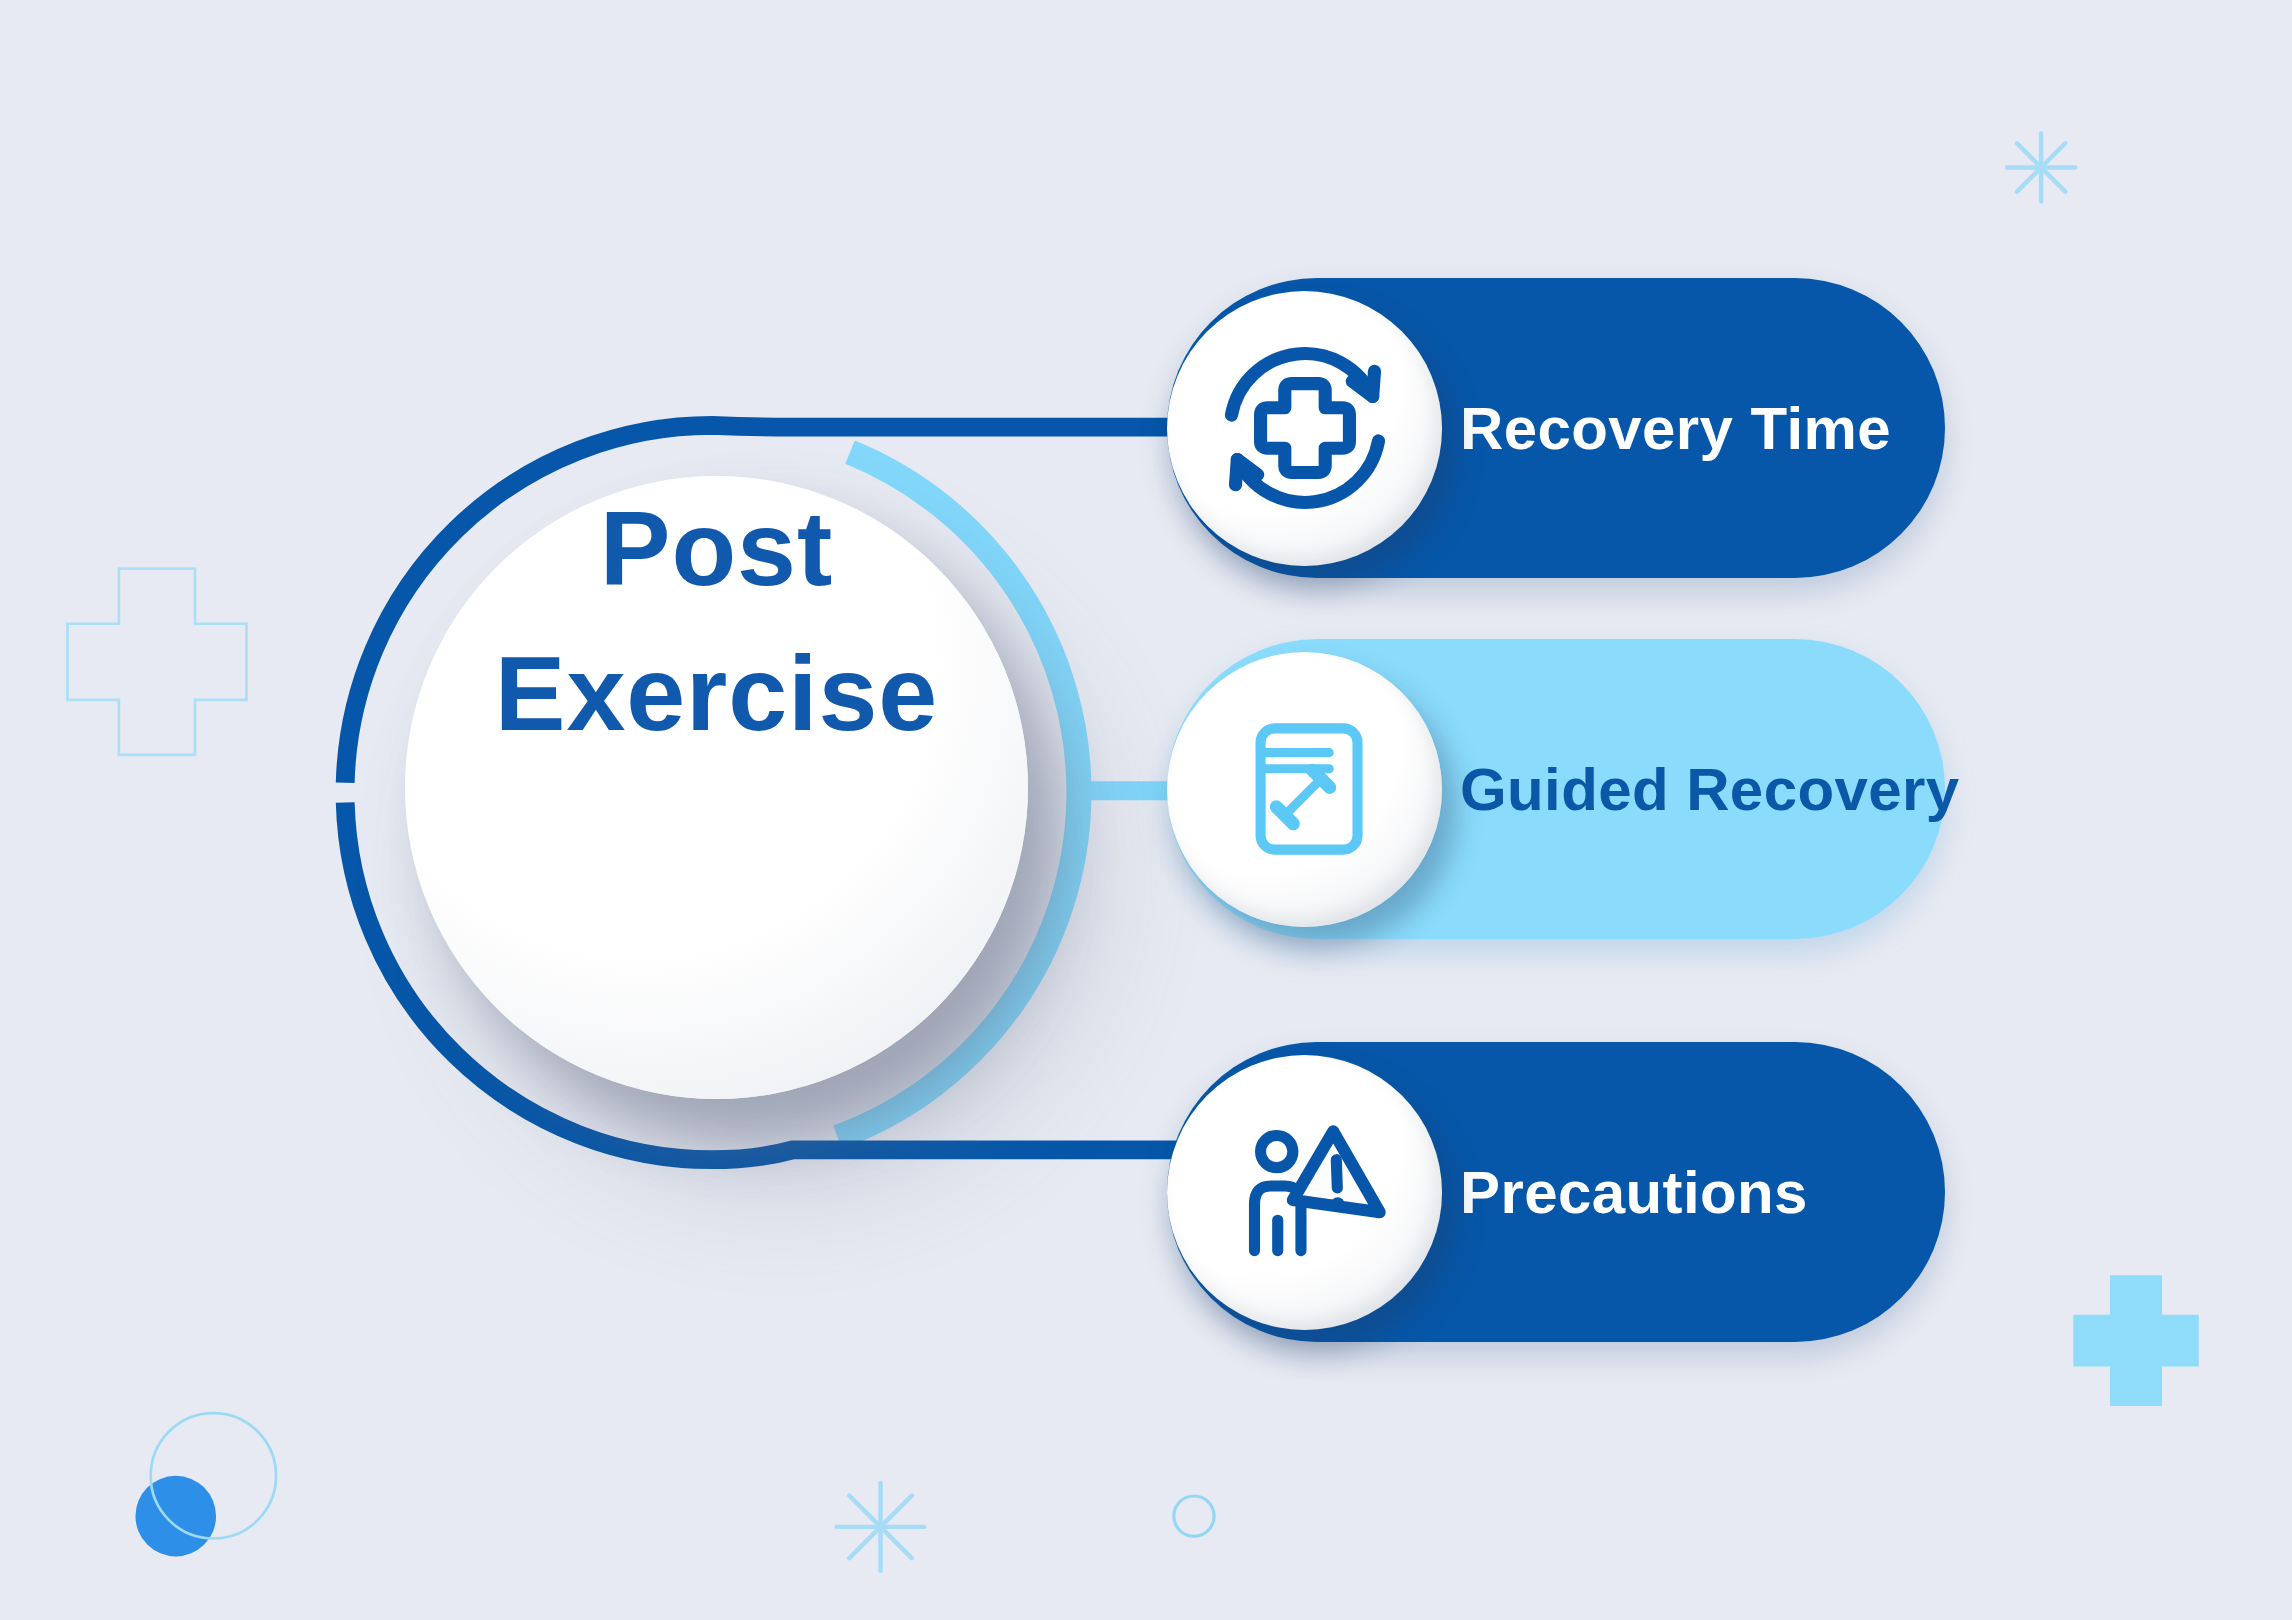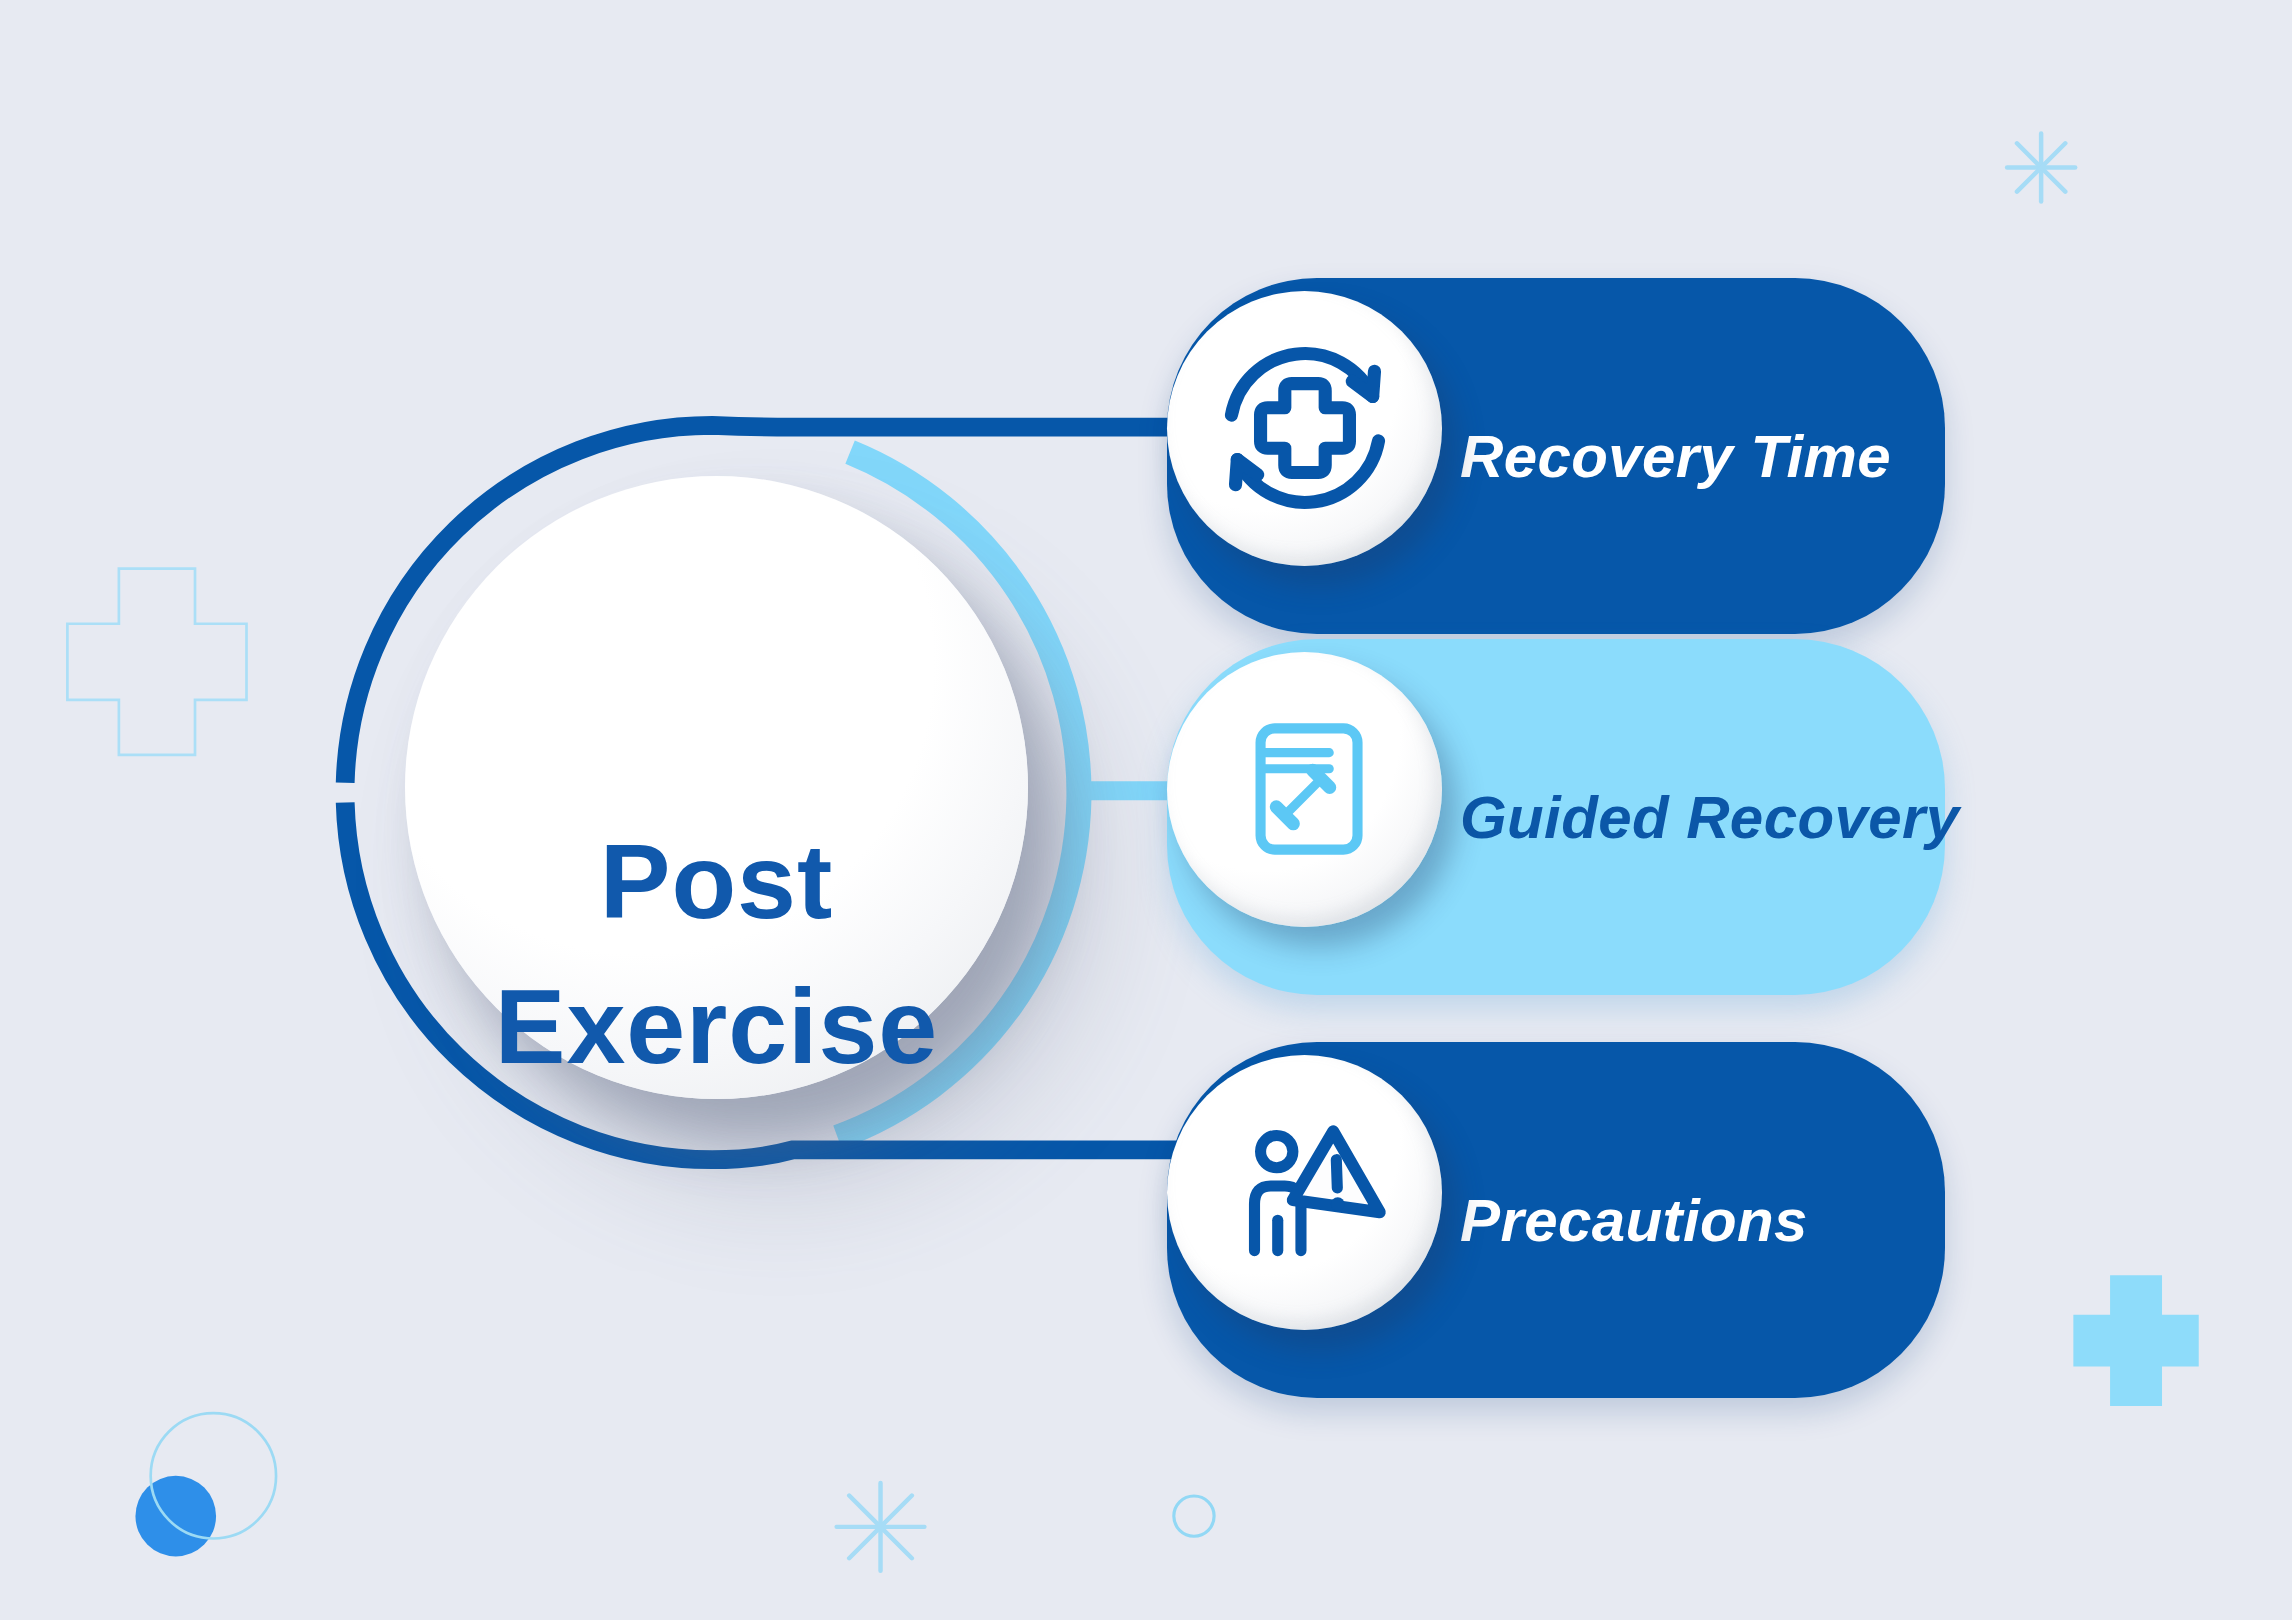--- a/index.html
+++ b/index.html
@@ -7,30 +7,30 @@
     position:relative;width:2293px;height:1620px;overflow:hidden;
     background:#E7EAF2;font-family:"Liberation Sans", sans-serif;
   }
   .bg-svg{position:absolute;left:0;top:0;width:2293px;height:1620px;}
 
   
   .hub-circle{
     position:absolute;left:405px;top:476px;width:623px;height:623px;border-radius:50%;
     background:radial-gradient(circle at 38% 30%, #ffffff 50%, #f6f7f9 68%, #eceef1 86%, #dcdfe5 100%);
     box-shadow:30px 41px 54px rgba(95,105,130,.40), 63px 85px 116px rgba(95,105,130,.22);
-    display:flex;align-items:flex-end;justify-content:center;text-align:center;
+    display:flex;align-items:flex-start;justify-content:center;text-align:center;
   }
   .hub-title{
     color:#1159AC;font-size:106px;font-weight:700;line-height:145px;letter-spacing:0.9px;
   }
 
   
   .pill{
-    position:absolute;left:1167px;width:778px;height:356px;border-radius:150px;
-    display:flex;align-items:center;font-style:italic;
+    position:absolute;left:1167px;width:778px;height:300px;border-radius:150px;
+    display:flex;align-items:center;
   }
   .pill.dark{background:#0657A9;box-shadow:0 14.3px 30px rgba(10,60,130,.18);}
   .pill.light{background:#8BDCFC;box-shadow:0 14.3px 30px rgba(90,160,215,.28);}
   .pill-1{top:278px;} .pill-2{top:639px;} .pill-3{top:999px;margin-top:43px;}
   .icon-disc{
     position:absolute;left:0px;top:12.5px;width:275px;height:275px;border-radius:50%;
     background:radial-gradient(circle at 35% 30%, #ffffff 52%, #f5f6f8 72%, #e7e9ed 90%, #d8dbe0 100%);
     box-shadow:14.3px 19.7px 29px rgba(35,55,95,.32), inset -7.2px -9px 16px rgba(150,158,170,.18);
     display:flex;align-items:center;justify-content:center;
   }

